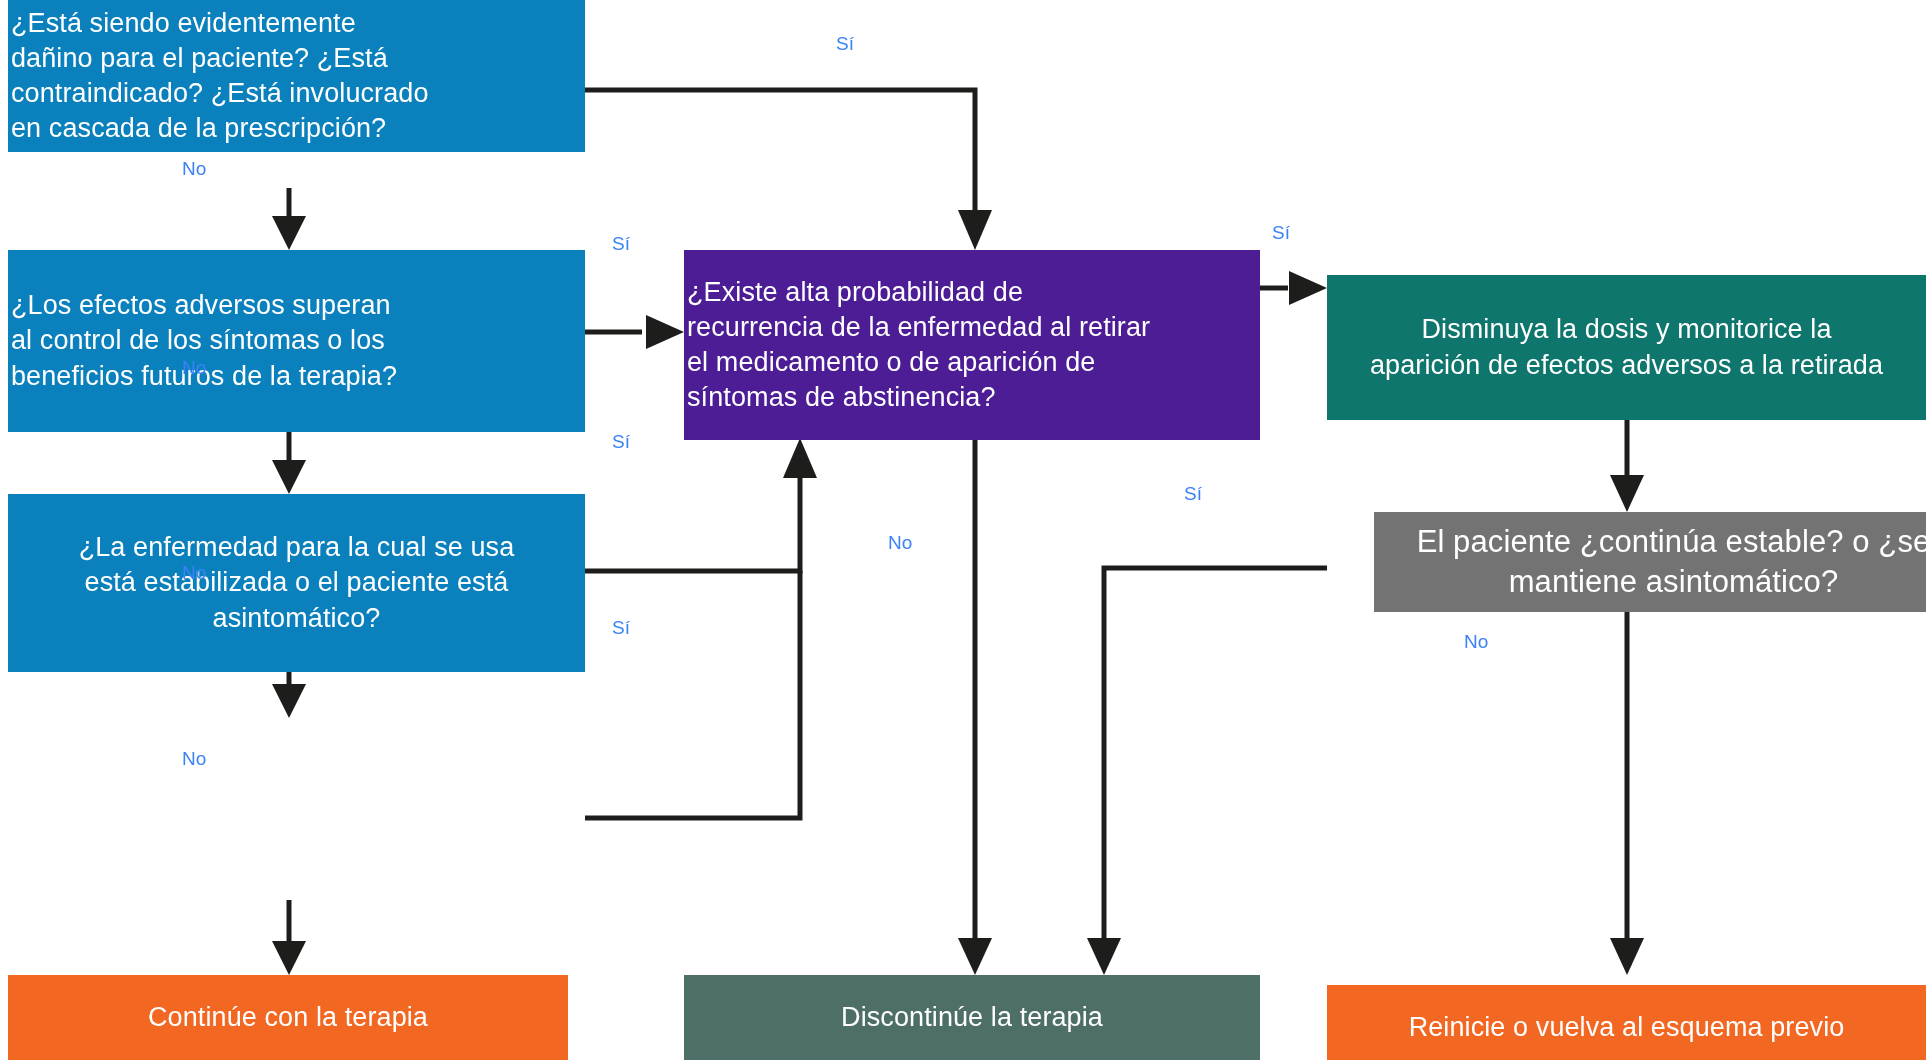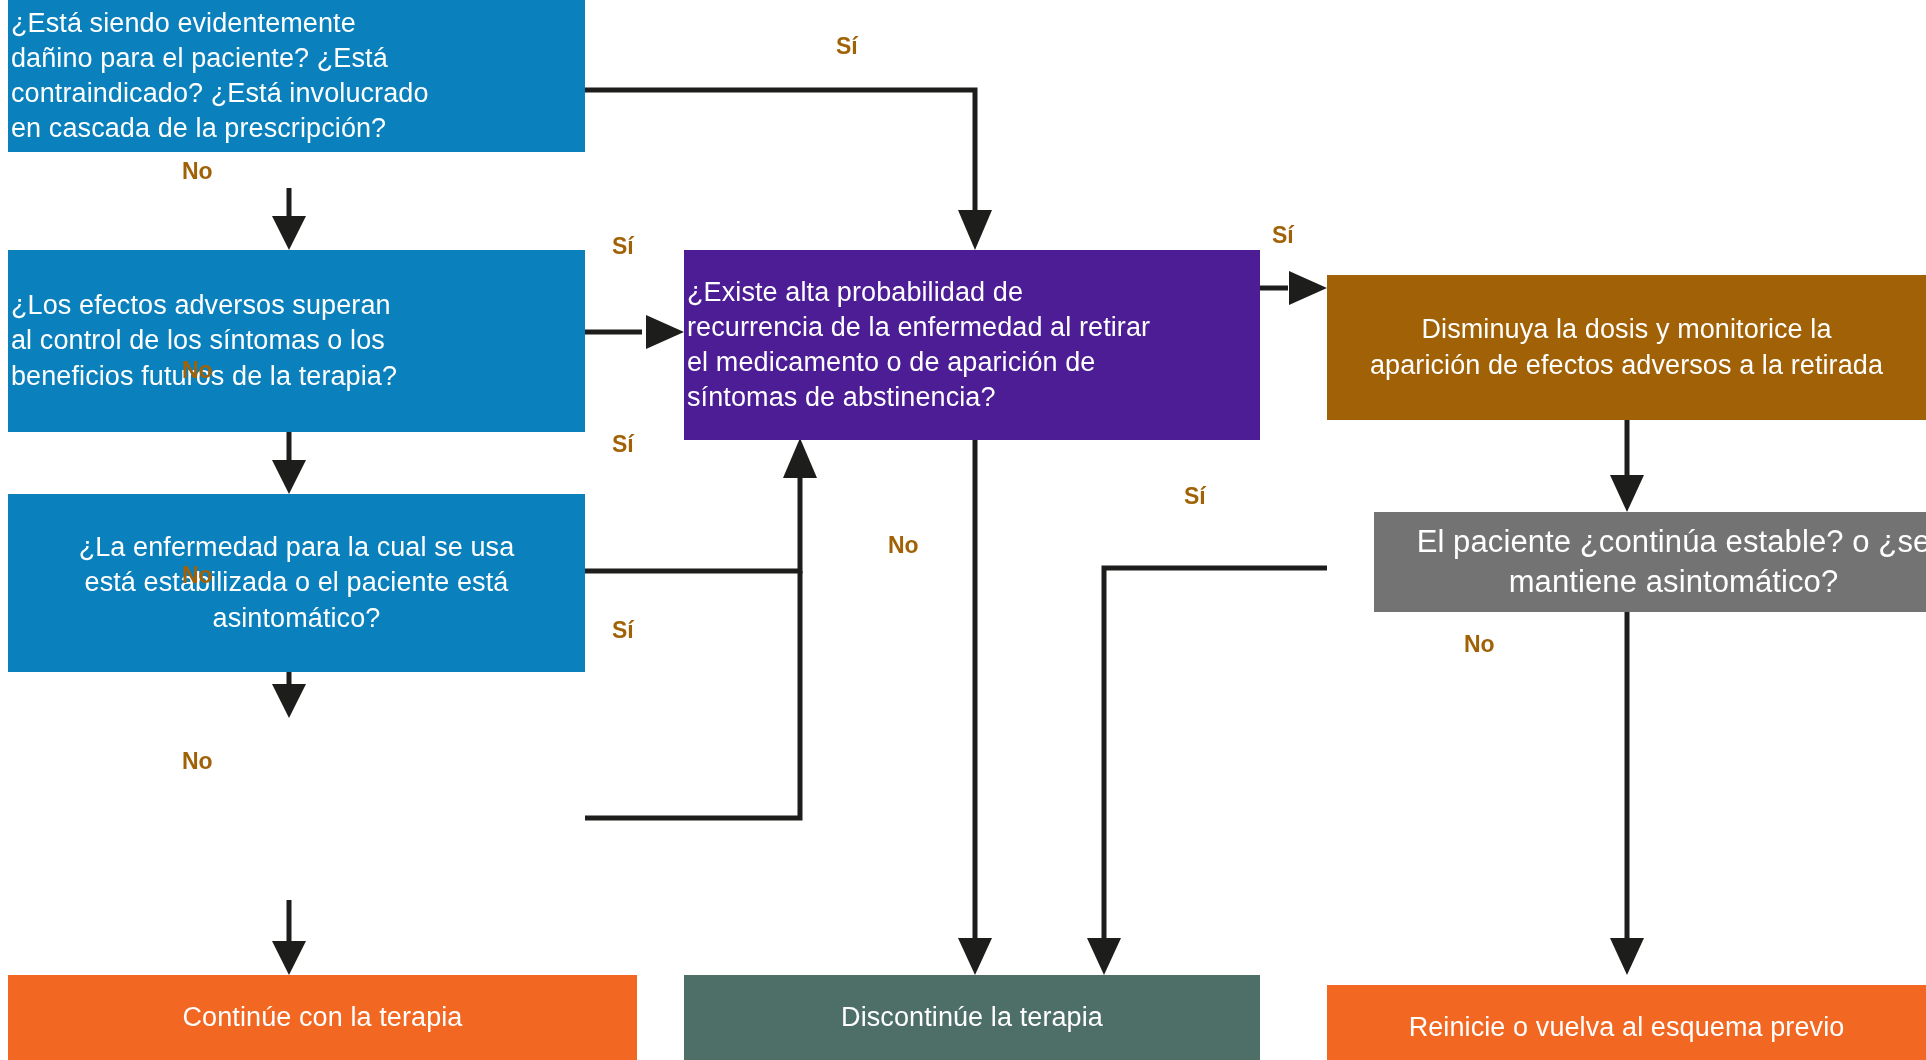--- a/index.html
+++ b/index.html
@@ -34,23 +34,23 @@
     white-space: pre-line;
   }
   .node-text {
     display: block;
     width: 100%;
     white-space: pre-line;
   }
   .edge-label {
     position: absolute;
     font-family: "Liberation Sans", sans-serif;
-    font-weight: bold;
-    font-size: 23px;
-    color: #a16207;
+    font-weight: normal;
+    font-size: 19px;
+    color: #3b82f6;
     white-space: nowrap;
   }
   svg.edges {
     position: absolute;
     left: 0;
     top: 0;
     width: 1926px;
     height: 1060px;
     pointer-events: none;
   }
@@ -156,31 +156,31 @@
   </div>
 
 
   <div class="node" id="node-q5" style="left:684px; top:250px; width:576px; height:190px; background:#4c1d95; font-size:27px; text-align:left;">
     <span class="node-text" style="text-align:left;">¿Existe alta probabilidad de
 recurrencia de la enfermedad al retirar
 el medicamento o de aparición de
 síntomas de abstinencia?</span>
   </div>
 
-  <div class="node" id="node-a1" style="left:1327px; top:275px; width:599px; height:145px; background:#a16207; font-size:27px; padding:0 6px;">
+  <div class="node" id="node-a1" style="left:1327px; top:275px; width:599px; height:145px; background:#0f766e; font-size:27px; padding:0 6px;">
     <span class="node-text">Disminuya la dosis y monitorice la
 aparición de efectos adversos a la retirada</span>
   </div>
 
   <div class="node" id="node-q6" style="left:1327px; top:512px; width:599px; height:100px; background:#737373; font-size:31px;margin-left:47px;">
     <span class="node-text">El paciente ¿continúa estable? o ¿se
 mantiene asintomático?</span>
   </div>
 
-  <div class="node" id="node-t1" style="left:8px; top:975px; width:629px; height:85px; background:#f26722; font-size:27px;">
+  <div class="node" id="node-t1" style="left:8px; top:975px; width:560px; height:85px; background:#f26722; font-size:27px;">
     <span class="node-text">Continúe con la terapia</span>
   </div>
 
   <div class="node" id="node-t2" style="left:684px; top:975px; width:576px; height:85px; background:#4d6f68; font-size:27px;">
     <span class="node-text">Discontinúe la terapia</span>
   </div>
 
   <div class="node" id="node-t3" style="left:1327px; top:985px; width:599px; height:85px; background:#f26722; font-size:27px;">
     <span class="node-text">Reinicie o vuelva al esquema previo</span>
   </div>

